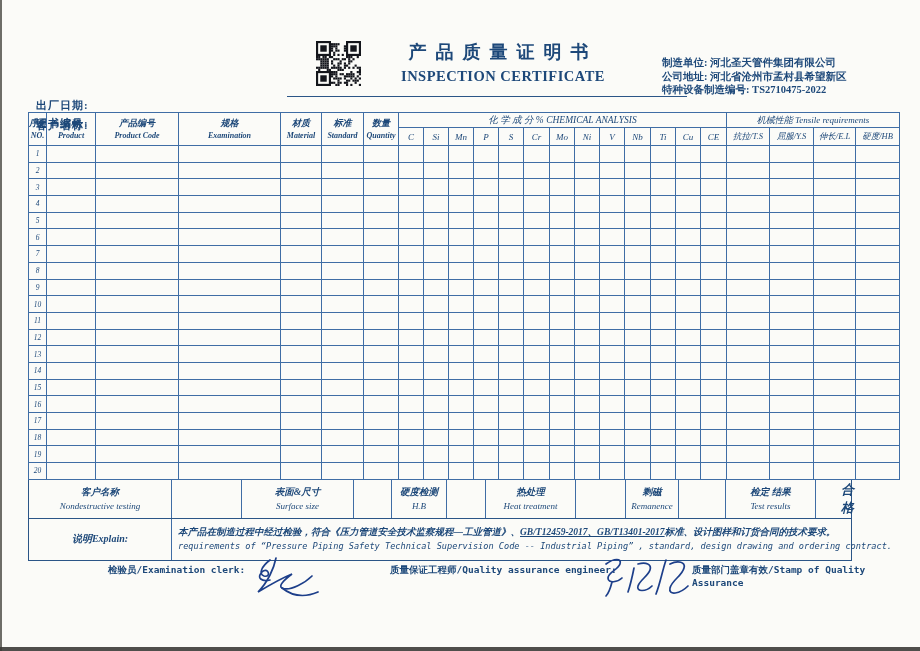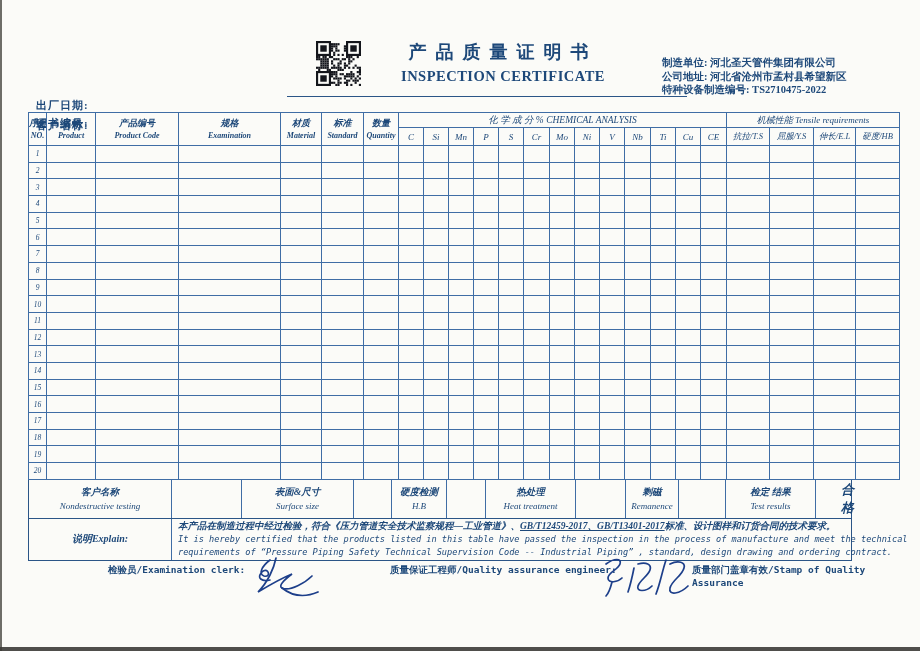--- a/index.html
+++ b/index.html
@@ -870,21 +870,20 @@
         <div class="sum-en">Test results</div>
       </div>
       <div class="cell">
         <span class="sum-val">合格</span>
       </div>
     </div>
   <div class="flexrow" style="height:42px;">
     <div class="cell explain-label" style="flex:0 0 143px;">说明Explain:</div>
     <div class="cell explain-body">
       <div class="ex-cn"><span>本产品在制造过程中经过检验，符合《压力管道安全技术监察规程—工业管道》、</span><span class="ul">GB/T12459-2017、GB/T13401-2017</span><span>标准、设计图样和订货合同的技术要求。</span></div>
-      <div class="ex-en">It is hereby certified that the products listed in this table have passed the inspection in the process of manufacture and meet the technical</div>
       <div class="ex-en">requirements of “Pressure Piping Safety Technical Supervision Code -- Industrial Piping” , standard, design drawing and ordering contract.</div>
     </div>
   </div>
 </div>
 
 <div class="abs foot" style="left:108px;top:564px;">检验员/Examination clerk:</div>
 <div class="abs foot" style="left:390px;top:564px;">质量保证工程师/Quality assurance engineer:</div>
 <div class="abs foot" style="left:692px;top:564px;">质量部门盖章有效/Stamp of Quality Assurance</div>
 
 <svg class="abs sig" style="left:248px;top:552px;" width="90" height="52" viewBox="0 0 90 52">

